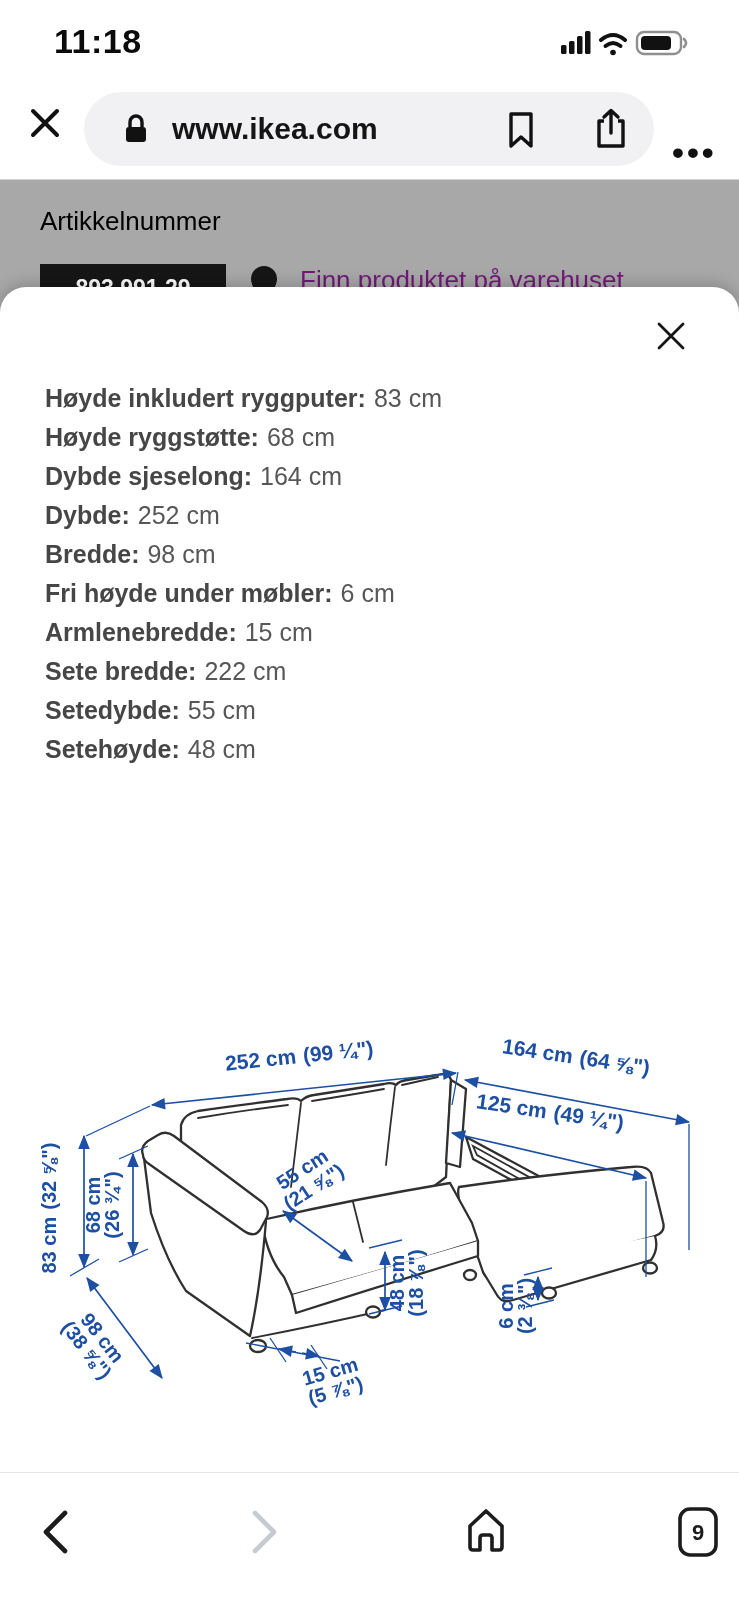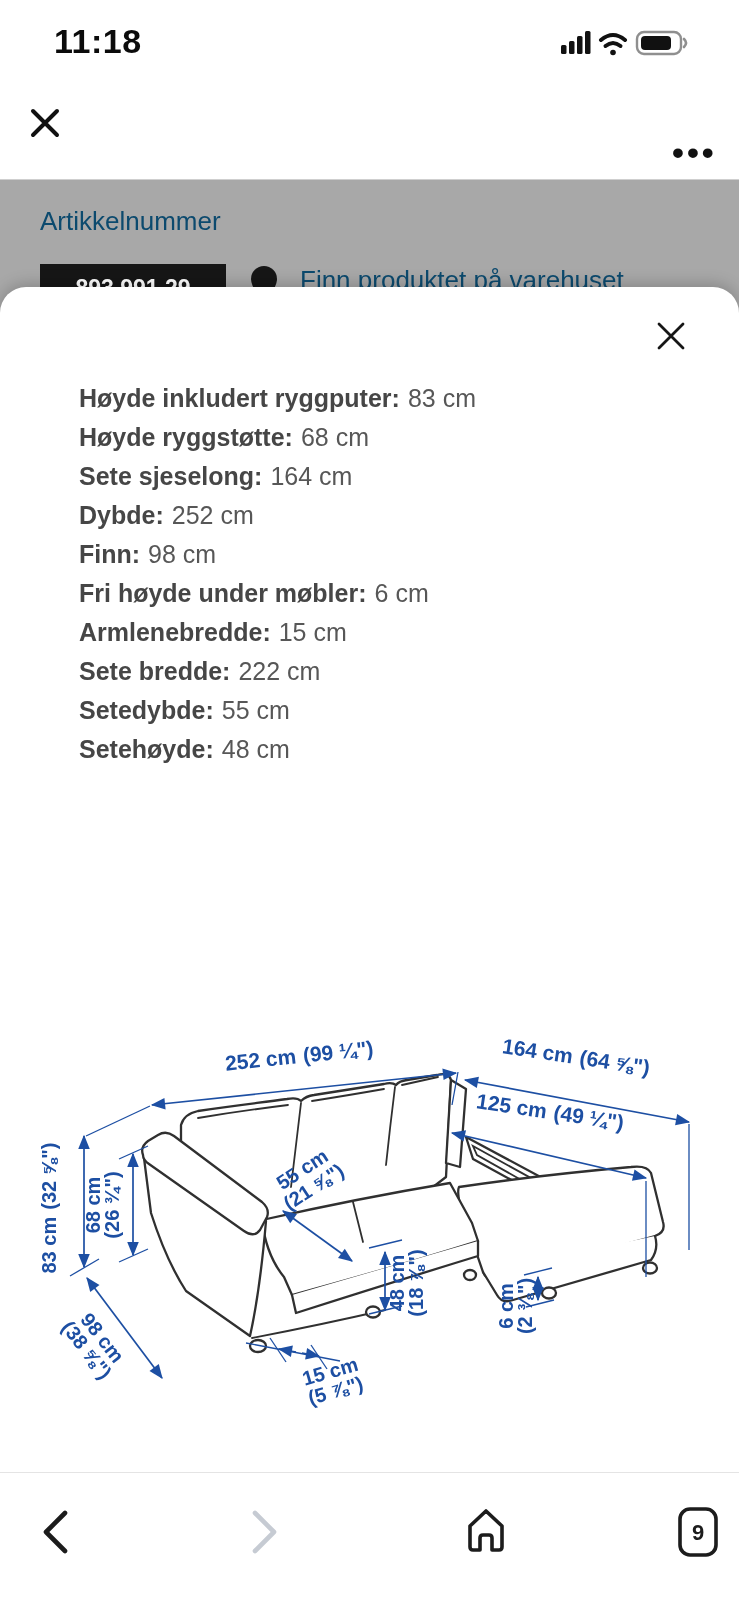--- a/index.html
+++ b/index.html
@@ -13,32 +13,32 @@
   .browser-bar{position:absolute;top:80px;left:0;width:739px;height:100px;background:#fff;border-bottom:1px solid #cfcfcf;box-sizing:border-box;}
   .tab-close{position:absolute;left:26px;top:24px;cursor:pointer;}
   .omnibox{position:absolute;left:84px;top:12px;width:570px;height:74px;background:#f1f1f3;border-radius:37px;}
   .url-text{position:absolute;left:88px;top:20px;font-size:30px;font-weight:600;color:#151515;}
   .lock{position:absolute;left:38px;top:20px;}
   .bookmark-ic{position:absolute;left:420px;top:18px;cursor:pointer;}
   .share-ic{position:absolute;left:508px;top:15px;cursor:pointer;}
   .menu-dots{position:absolute;left:672px;top:53px;font-size:34px;letter-spacing:3px;color:#111;font-weight:700;cursor:pointer;}
   
   .page-dim{position:absolute;top:180px;left:0;width:739px;height:180px;background:#a8a8a8;}
-  .artnum-label{position:absolute;left:40px;top:26px;font-size:26px;color:#0c4a6e;}
+  .artnum-label{position:absolute;left:40px;top:26px;font-size:26px;color:#000000;}
   .artnum-badge{position:absolute;left:40px;top:84px;width:186px;height:48px;background:#161616;color:#fff;
                 font-size:23px;font-weight:700;display:flex;align-items:center;justify-content:center;}
   .pin-ic{position:absolute;left:246px;top:84px;}
-  .find-text{position:absolute;left:300px;top:85px;font-size:26px;color:#0c4a6e;white-space:nowrap;}
+  .find-text{position:absolute;left:300px;top:85px;font-size:26px;color:#701a75;white-space:nowrap;}
   
   .modal{position:absolute;top:287px;left:0;width:739px;height:1313px;background:#ffffff;
          border-radius:26px 26px 0 0;box-shadow:0 -3px 16px rgba(0,0,0,.20);}
   .modal-close{position:absolute;left:650px;top:28px;cursor:pointer;padding:4px;}
   .dims{position:absolute;left:45px;top:92px;font-size:25px;color:#4a4a4a;}
   .dim-row{line-height:39px;white-space:nowrap;}
-  .dim-label{font-weight:700;color:#464646;margin-left:34px;}
+  .dim-label{font-weight:700;color:#464646;}
   .dim-value{font-weight:400;color:#575757;margin-left:8px;}
   
   .diagram{position:absolute;left:0;top:728px;width:739px;height:440px;}
   .sofa{stroke:#303030;stroke-width:2.3;fill:#ffffff;stroke-linejoin:round;stroke-linecap:round;}
   .sofa-thin{stroke:#303030;stroke-width:1.8;fill:none;stroke-linecap:round;}
   .dline{stroke:#1d4fa3;stroke-width:1.7;fill:none;}
   .eline{stroke:#1d4fa3;stroke-width:1.3;fill:none;}
   .dtxt{font-family:"Liberation Sans",sans-serif;font-weight:700;fill:#1d4fa3;font-size:20px;text-anchor:middle;}
   .dtxt-lg{font-size:21px;}
   
@@ -73,43 +73,57 @@
         <rect x="80" y="8" width="30" height="14" rx="4" fill="#111"></rect>
         <path d="M123,11 q4,4 0,8" stroke="#8f8f8f" stroke-width="2.6" fill="none" stroke-linecap="round"></path>
       </g>
     </svg>
   </div>
 
   <div class="browser-bar">
     <svg class="tab-close" width="38" height="38" viewBox="0 0 38 38">
       <path d="M7,7 L31,31 M31,7 L7,31" stroke="#111" stroke-width="4" stroke-linecap="round"></path>
     </svg>
+    <div class="omnibox">
+      <svg class="lock" width="28" height="34" viewBox="0 0 28 34">
+        <path d="M8,15 V10 a6,6 0 0 1 12,0 V15" fill="none" stroke="#111" stroke-width="3.4"></path>
+        <rect x="4" y="15" width="20" height="15" rx="3" fill="#111"></rect>
+      </svg>
+      <span class="url-text">www.ikea.com</span>
+      <svg class="bookmark-ic" width="34" height="40" viewBox="0 0 34 40">
+        <path d="M7,4 H27 V36 L17,27 L7,36 Z" fill="none" stroke="#111" stroke-width="3.4" stroke-linejoin="round"></path>
+      </svg>
+      <svg class="share-ic" width="38" height="44" viewBox="0 0 38 44">
+        <path d="M12,14 H7 V39 H31 V14 H26" fill="none" stroke="#111" stroke-width="3.4" stroke-linejoin="round"></path>
+        <path d="M19,26 V4 M12,10 L19,3.5 L26,10" fill="none" stroke="#111" stroke-width="3.4" stroke-linecap="round" stroke-linejoin="round"></path>
+      </svg>
+    </div>
     <div class="menu-dots">•••</div>
   </div>
 
   <div class="page-dim">
     <div class="artnum-label">Artikkelnummer</div>
     <div class="artnum-badge">893.991.29</div>
     <svg class="pin-ic" width="36" height="44" viewBox="0 0 36 44">
       <path d="M18,2 a13,13 0 0 1 13,13 c0,9-13,26-13,26 S5,24 5,15 A13,13 0 0 1 18,2 Z" fill="#161616"></path>
     </svg>
     <div class="find-text">Finn produktet på varehuset</div>
   </div>
 
   <div class="modal">
     <svg class="modal-close" width="34" height="34" viewBox="0 0 34 34">
       <path d="M5,5 L29,29 M29,5 L5,29" stroke="#161616" stroke-width="2.8" stroke-linecap="round"></path>
     </svg>
 
     <div class="dims">
       <div class="dim-row"><span class="dim-label">Høyde inkludert ryggputer:</span><span class="dim-value">83 cm</span></div>
       <div class="dim-row"><span class="dim-label">Høyde ryggstøtte:</span><span class="dim-value">68 cm</span></div>
-      <div class="dim-row"><span class="dim-label">Sete sjeselong:</span><span class="dim-value">164 cm</span></div>
+      <div class="dim-row"><span class="dim-label">Dybde sjeselong:</span><span class="dim-value">164 cm</span></div>
       <div class="dim-row"><span class="dim-label">Dybde:</span><span class="dim-value">252 cm</span></div>
-      <div class="dim-row"><span class="dim-label">Finn:</span><span class="dim-value">98 cm</span></div>
+      <div class="dim-row"><span class="dim-label">Bredde:</span><span class="dim-value">98 cm</span></div>
       <div class="dim-row"><span class="dim-label">Fri høyde under møbler:</span><span class="dim-value">6 cm</span></div>
       <div class="dim-row"><span class="dim-label">Armlenebredde:</span><span class="dim-value">15 cm</span></div>
       <div class="dim-row"><span class="dim-label">Sete bredde:</span><span class="dim-value">222 cm</span></div>
       <div class="dim-row"><span class="dim-label">Setedybde:</span><span class="dim-value">55 cm</span></div>
       <div class="dim-row"><span class="dim-label">Setehøyde:</span><span class="dim-value">48 cm</span></div>
     </div>
 
     <svg class="diagram" viewBox="0 0 739 440">
       <defs>
         <marker id="ah" viewBox="0 0 10 8" markerWidth="10" markerHeight="8" refX="8.5" refY="4" orient="auto-start-reverse">

